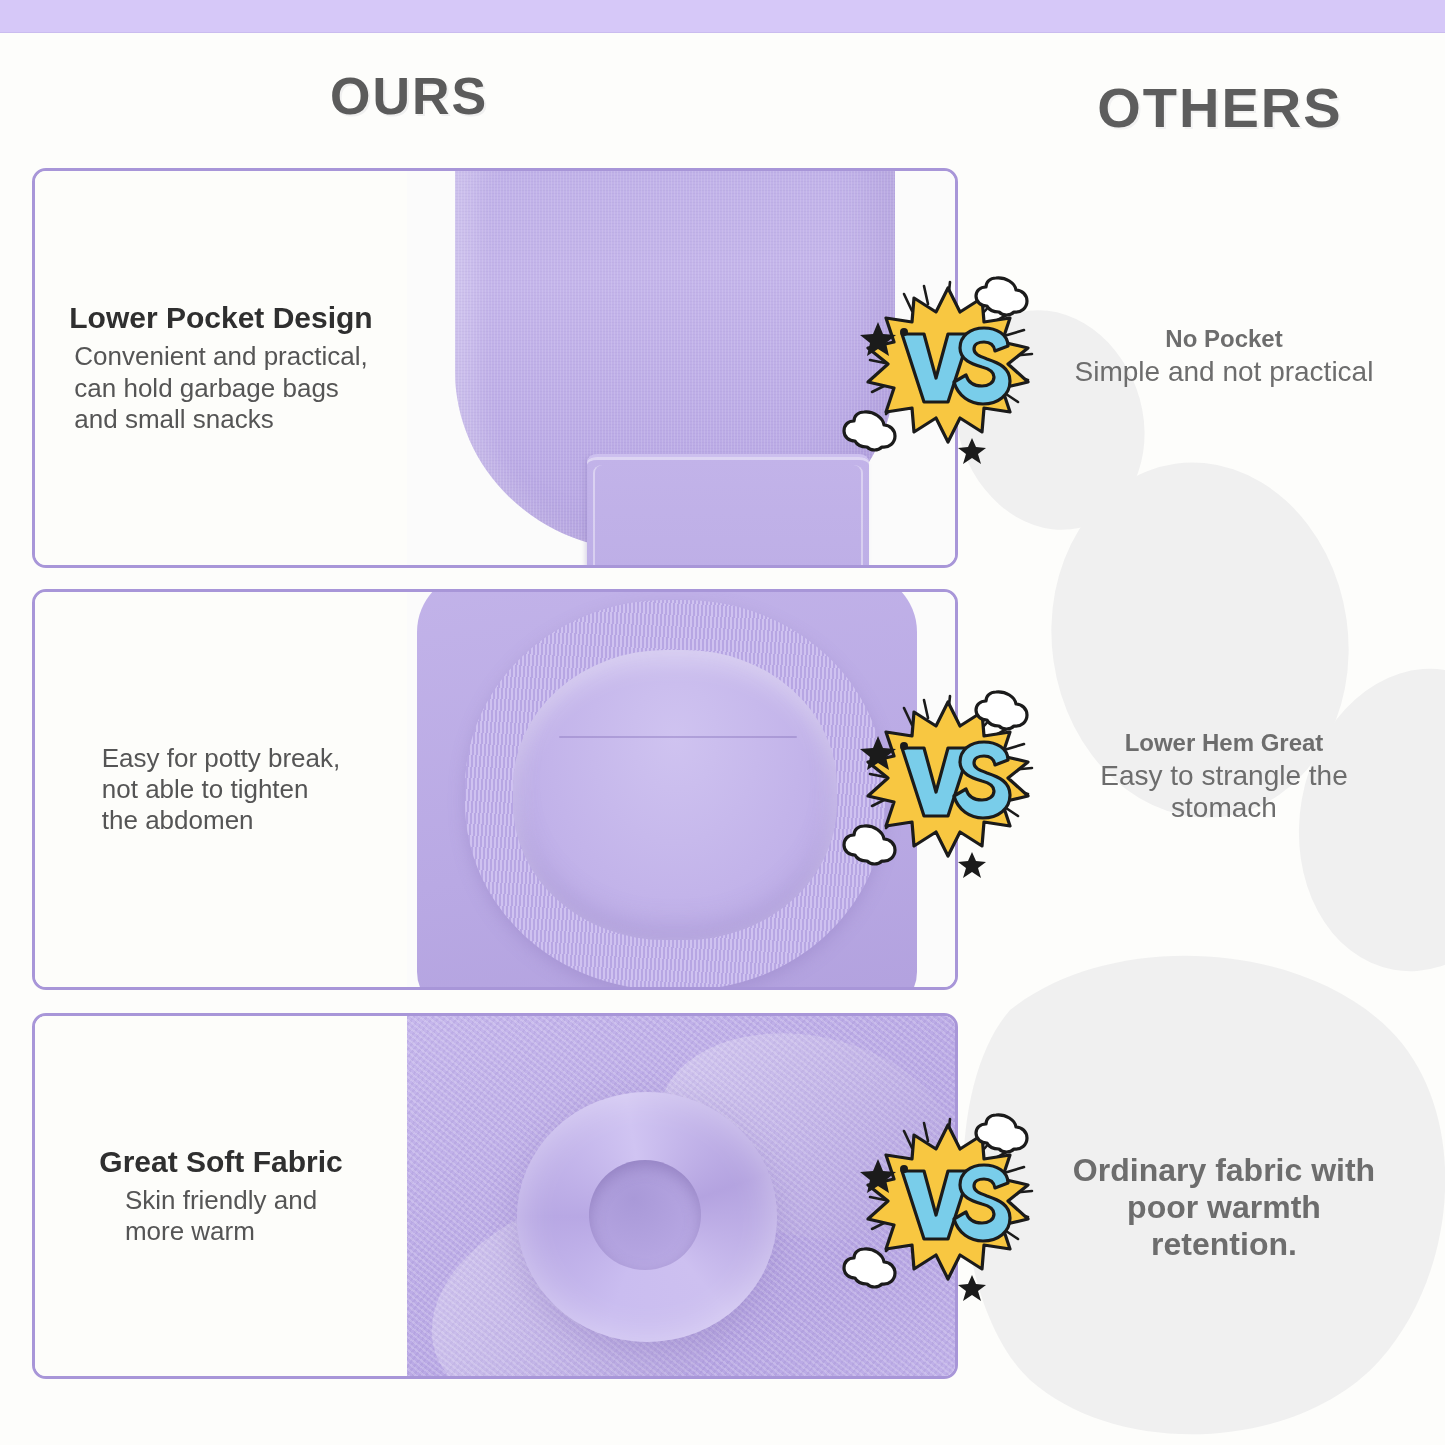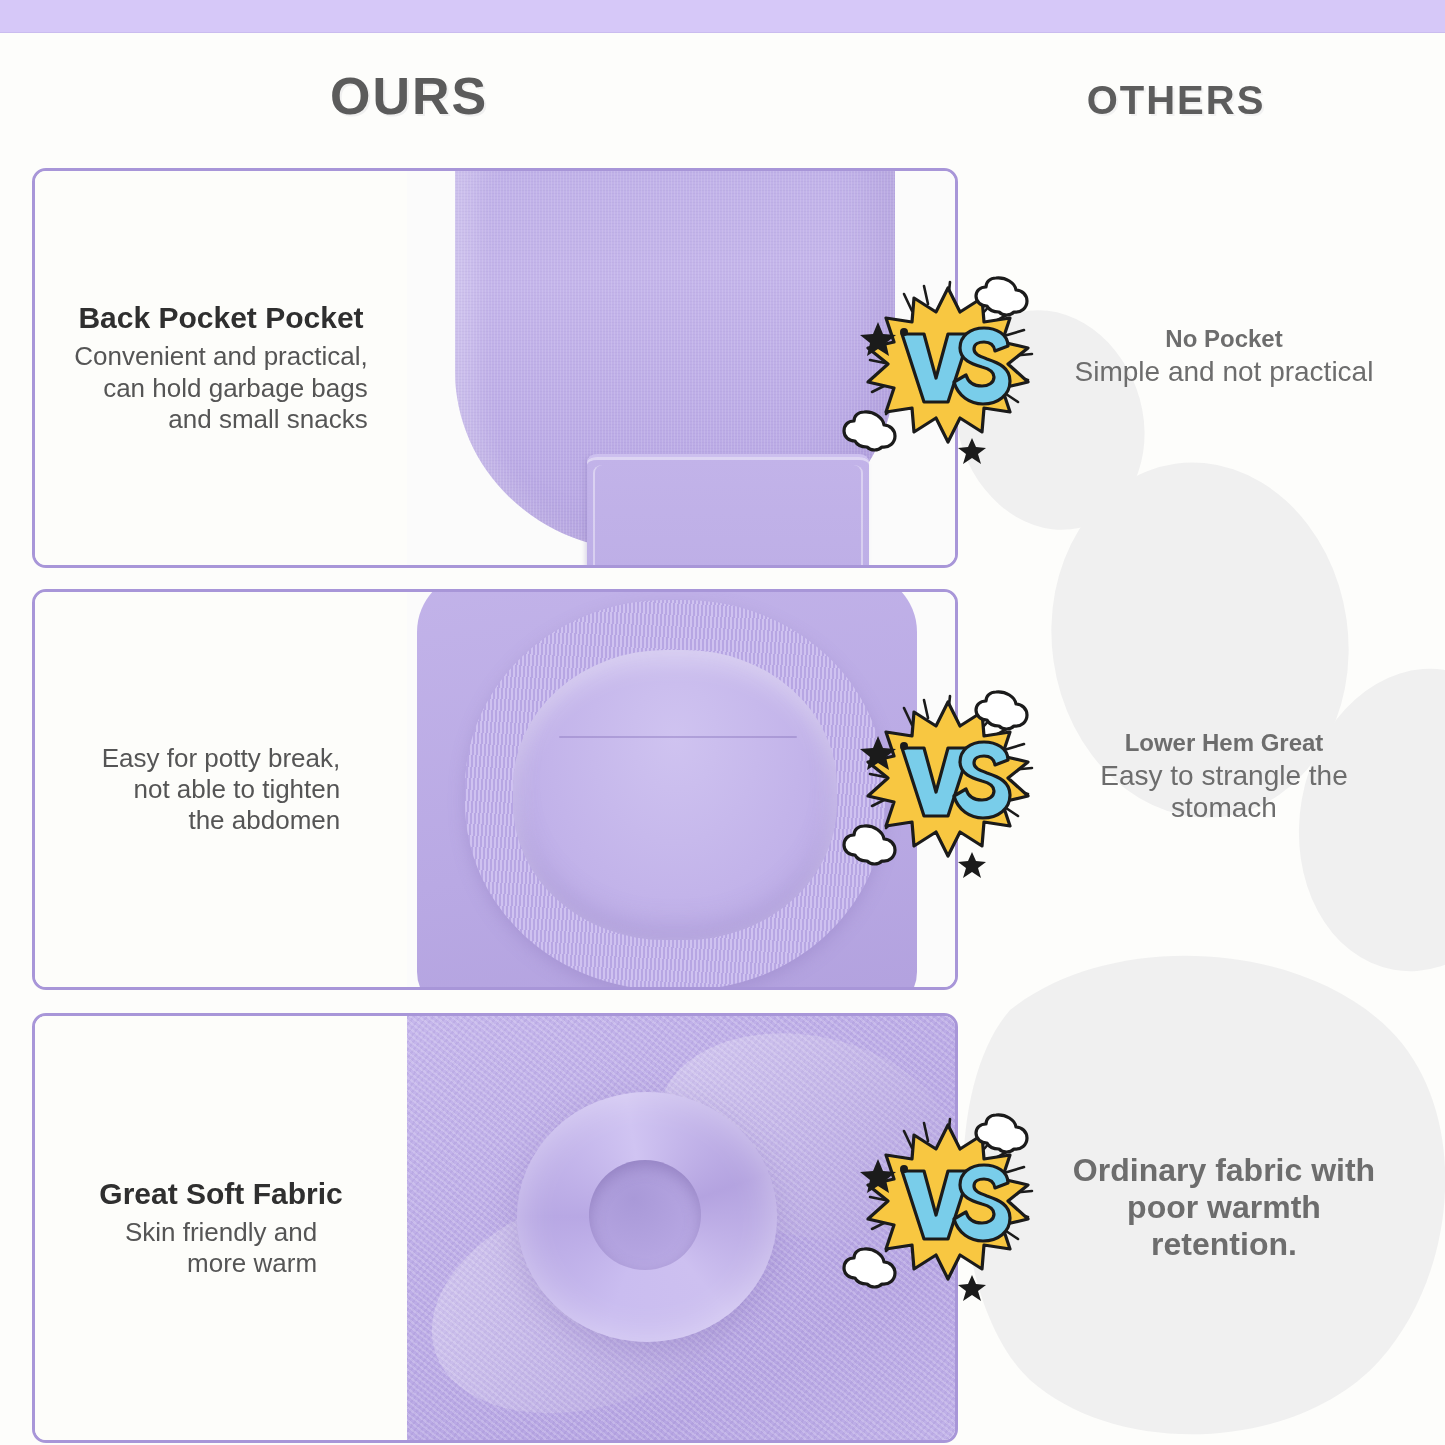--- a/index.html
+++ b/index.html
@@ -44,25 +44,25 @@
     font-size: 52px;
     font-weight: 700;
     color: #5b5b5b;
     letter-spacing: 2px;
     line-height: 1;
     z-index: 4;
     text-shadow: 2px 2px 0 #f0f0f0;
   }
   #heading-others {
     position: absolute;
-    left: 976px;
+    left: 1020px;
     top: 80px;
     width: 400px;
     text-align: center;
-    font-size: 40px;
+    font-size: 56px;
     font-weight: 700;
     color: #5d5d5d;
     letter-spacing: 2px;
     line-height: 1;
     z-index: 4;
     text-shadow: 2px 2px 0 #f2f2f2;
   }
 
   
   .card {
@@ -71,21 +71,21 @@
     width: 926px;
     border: 3px solid #a896d8;
     border-radius: 14px;
     background: #ffffff;
     box-sizing: border-box;
     overflow: hidden;
     z-index: 2;
   }
   #card-0 { top: 168px; height: 400px; }
   #card-1 { top: 589px; height: 401px; }
-  #card-2 { top: 1013px; height: 430px; }
+  #card-2 { top: 1013px; height: 366px; }
 
   .card-inner {
     position: relative;
     width: 100%;
     height: 100%;
     display: flex;
   }
 
   .card-text {
     width: 372px;
@@ -106,21 +106,21 @@
     font-weight: 700;
     color: #2f2f2f;
     text-align: center;
     line-height: 1.14;
     margin-bottom: 6px;
   }
   .card-sub {
     font-size: 26px;
     font-weight: 400;
     color: #555555;
-    text-align: right;
+    text-align: left;
     line-height: 1.2;
   }
 
   .card-photo {
     flex: 1;
     height: 100%;
     position: relative;
     overflow: hidden;
   }
 
@@ -314,21 +314,21 @@
 </svg>
 
 <div id="top-bar"></div>
 
 <div id="heading-ours">OURS</div>
 <div id="heading-others">OTHERS</div>
 
 <div class="card" id="card-0">
   <div class="card-inner">
     <div class="card-text">
-      <div class="card-title">Back Pocket Pocket</div>
+      <div class="card-title">Lower Pocket Design</div>
       <div class="card-sub">Convenient and practical,<br>can hold garbage bags<br>and small snacks</div>
     </div>
     <div class="card-photo">
       <div class="photo-pocket">
         <div class="garment"></div>
         <div class="pocket"></div>
       </div>
     </div>
   </div>
 </div>

